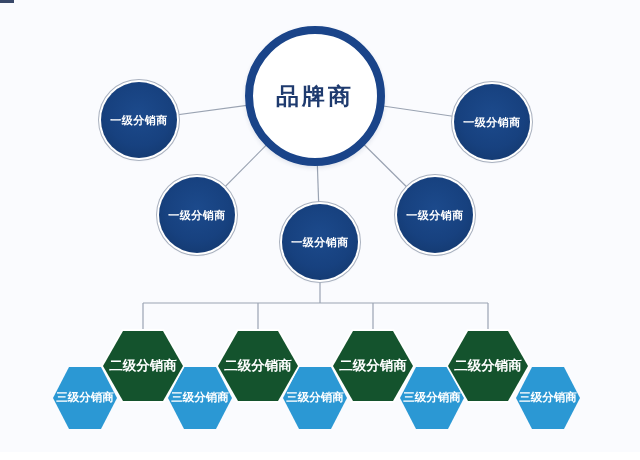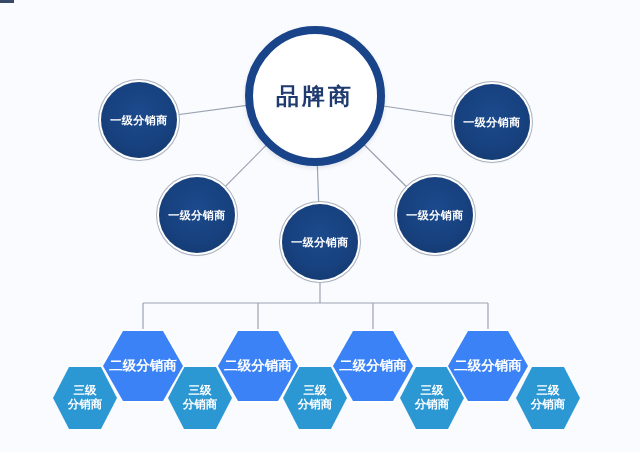--- a/index.html
+++ b/index.html
@@ -32,28 +32,28 @@
   }
   .c1{left:101px;top:82px;} .c2{left:454px;top:84px;}
   .c3{left:159px;top:177px;} .c4{left:397px;top:177px;}
   .c5{left:282px;top:204px;}
   
   .hex{clip-path:polygon(25% 0%,75% 0%,100% 50%,75% 100%,25% 100%,0% 50%);}
   .hex-orange-wrap{
     position:absolute;width:84px;height:74px;top:329px;background:#ffffff;z-index:2;
   }
   .hex-orange{
-    position:absolute;left:2px;top:2px;right:2px;bottom:2px;background:#3b82f6;
+    position:absolute;left:2px;top:2px;right:2px;bottom:2px;background:#14532d;
     display:flex;align-items:center;justify-content:center;
   }
   .hex-orange .label{color:#ffffff;font-size:13.5px;font-weight:bold;white-space:nowrap;}
   .o1{left:101px;} .o2{left:216px;} .o3{left:331px;} .o4{left:446px;}
   .hex-blue{
     position:absolute;width:64px;height:62px;top:367px;background:#2b98d4;z-index:1;
-    display:flex;flex-direction:column;align-items:center;justify-content:center;line-height:1.2;
+    display:flex;flex-direction:row;align-items:center;justify-content:center;line-height:1.2;
   }
   .hex-blue .label{color:#ffffff;font-size:11.5px;font-weight:bold;white-space:nowrap;}
   .b1{left:53px;} .b2{left:168px;} .b3{left:283px;} .b4{left:400px;} .b5{left:516px;}
 </style>
 </head>
 <body>
 
 <div class="stage">
 
   <div class="corner-sliver"></div>

